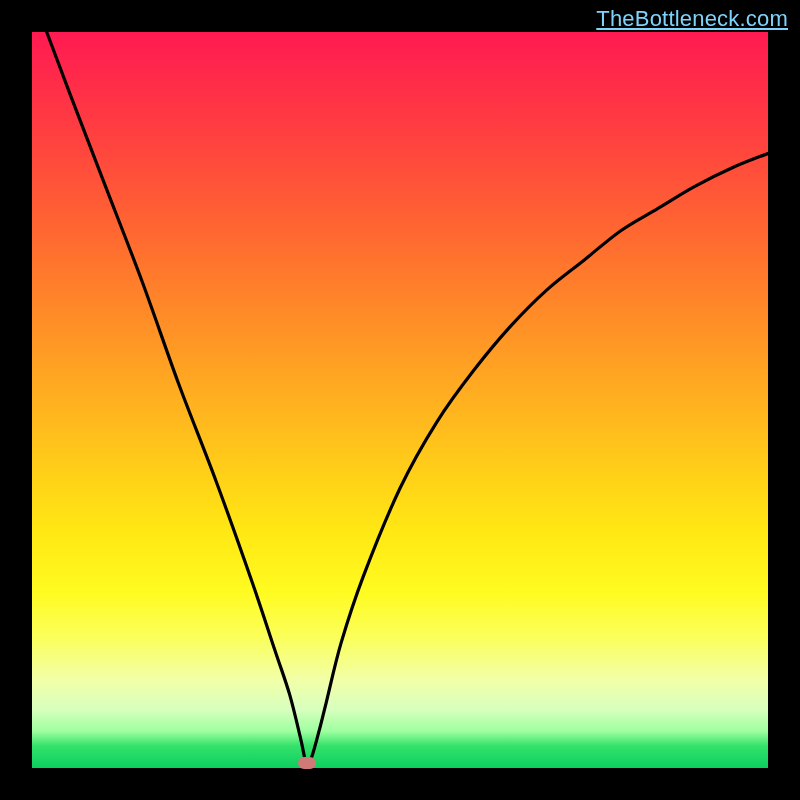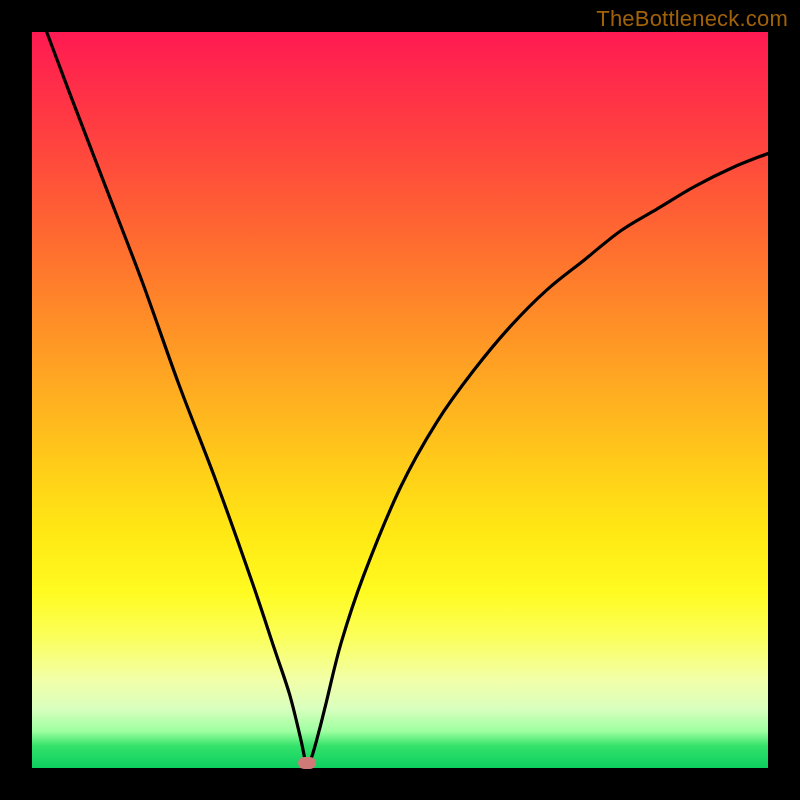--- a/index.html
+++ b/index.html
@@ -42,24 +42,25 @@
       #d8ffbe 92%,
       #9effa0 95%,
       #34e26a 97%,
       #0ccf60 100%
     );
   }
   .watermark {
     position: absolute;
     top: 6px;
     right: 12px;
-    color: #a16207;
+    color: #7dd3fc;
     font-size: 22px;
     letter-spacing: 0.2px;
     user-select: none;
+    text-decoration: underline;
   }
   svg.curve {
     position: absolute;
     left: 0;
     top: 0;
     width: 736px;
     height: 736px;
     overflow: visible;
   }
   .marker {

